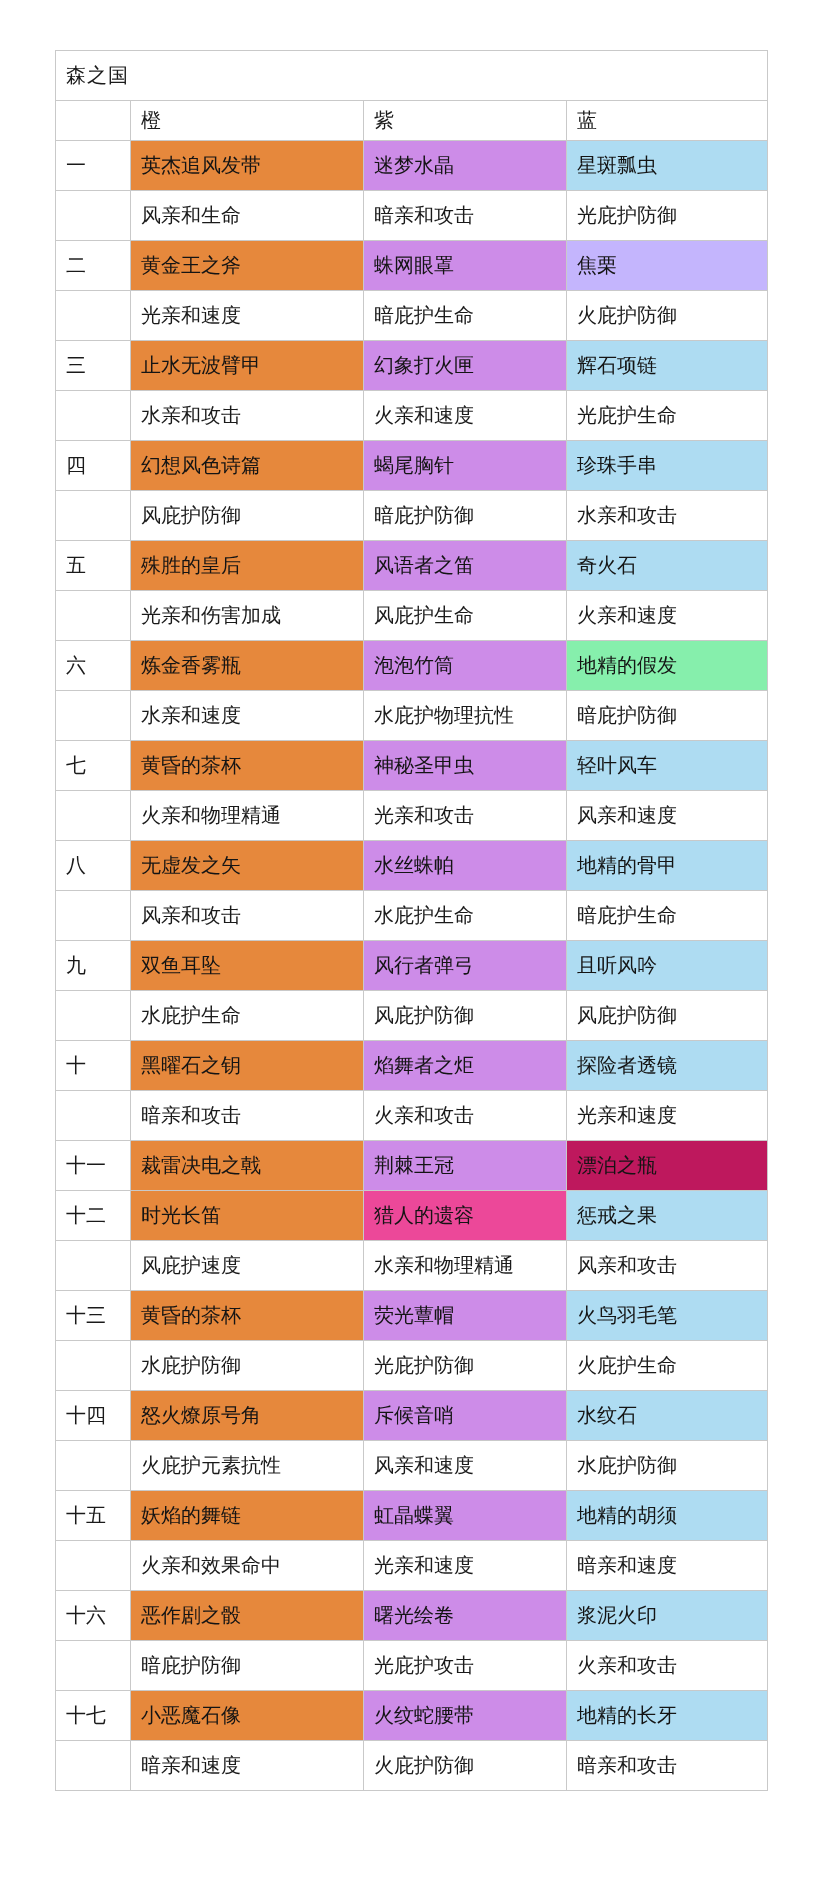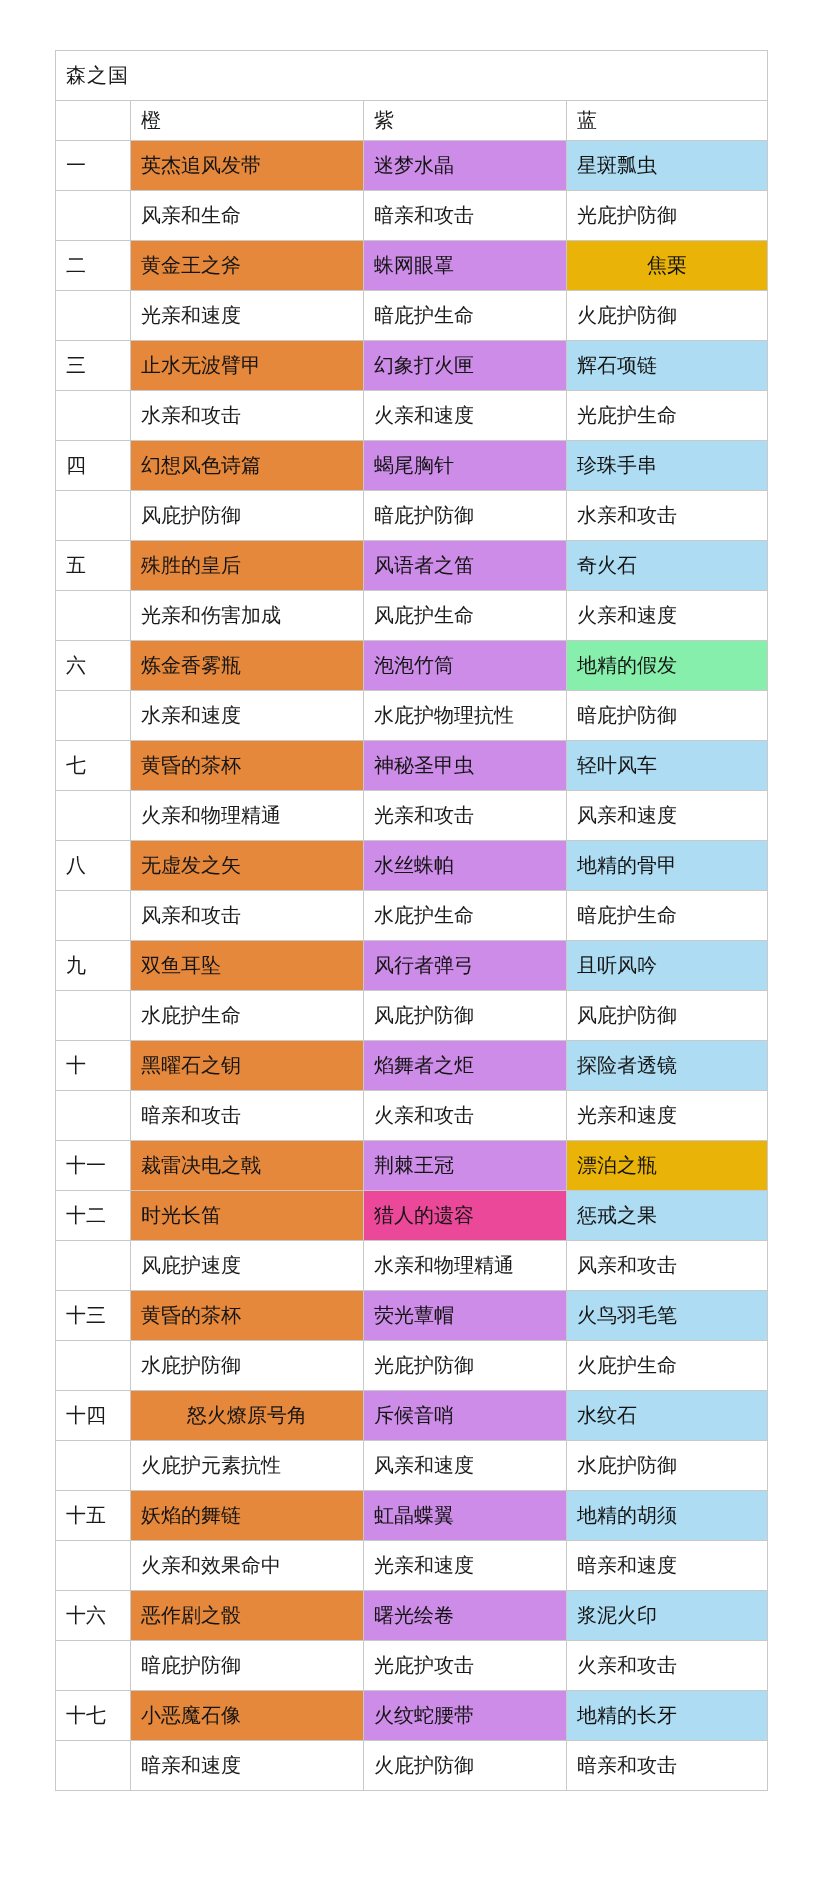--- a/index.html
+++ b/index.html
@@ -81,21 +81,21 @@
         <tr class="attr-row">
           <td class="label-cell"></td>
           <td class="cell attr">风亲和生命</td>
           <td class="cell attr">暗亲和攻击</td>
           <td class="cell attr">光庇护防御</td>
         </tr>
         <tr class="item-row">
           <td class="label-cell">二</td>
           <td class="cell item" style="background-color: rgb(230, 136, 60);">黄金王之斧</td>
           <td class="cell item" style="background-color: rgb(205, 140, 232); margin-left: 26px;">蛛网眼罩</td>
-          <td class="cell item" style="background-color: #eab308; text-align: center;">焦栗</td>
+          <td class="cell item" style="background-color: #c4b5fd;">焦栗</td>
         </tr>
         <tr class="attr-row">
           <td class="label-cell"></td>
           <td class="cell attr">光亲和速度</td>
           <td class="cell attr">暗庇护生命</td>
           <td class="cell attr">火庇护防御</td>
         </tr>
         <tr class="item-row">
           <td class="label-cell">三</td>
           <td class="cell item" style="background-color: rgb(230, 136, 60);">止水无波臂甲</td>
@@ -189,21 +189,21 @@
         <tr class="attr-row">
           <td class="label-cell"></td>
           <td class="cell attr">暗亲和攻击</td>
           <td class="cell attr">火亲和攻击</td>
           <td class="cell attr">光亲和速度</td>
         </tr>
         <tr class="item-row">
           <td class="label-cell">十一</td>
           <td class="cell item" style="background-color: rgb(230, 136, 60);">裁雷决电之戟</td>
           <td class="cell item" style="background-color: rgb(205, 140, 232);">荆棘王冠</td>
-          <td class="cell item" style="background-color: #eab308;">漂泊之瓶</td>
+          <td class="cell item" style="background-color: #be185d;">漂泊之瓶</td>
         </tr>
         <tr class="item-row">
           <td class="label-cell">十二</td>
           <td class="cell item" style="background-color: rgb(230, 136, 60);">时光长笛</td>
           <td class="cell item" style="background-color: #ec4899;">猎人的遗容</td>
           <td class="cell item" style="background-color: rgb(174, 220, 242);">惩戒之果</td>
         </tr>
         <tr class="attr-row">
           <td class="label-cell"></td>
           <td class="cell attr">风庇护速度</td>
@@ -217,21 +217,21 @@
           <td class="cell item" style="background-color: rgb(174, 220, 242);">火鸟羽毛笔</td>
         </tr>
         <tr class="attr-row">
           <td class="label-cell"></td>
           <td class="cell attr">水庇护防御</td>
           <td class="cell attr">光庇护防御</td>
           <td class="cell attr">火庇护生命</td>
         </tr>
         <tr class="item-row">
           <td class="label-cell">十四</td>
-          <td class="cell item" style="background-color: rgb(230, 136, 60); text-align: center;">怒火燎原号角</td>
+          <td class="cell item" style="background-color: rgb(230, 136, 60);">怒火燎原号角</td>
           <td class="cell item" style="background-color: rgb(205, 140, 232);">斥候音哨</td>
           <td class="cell item" style="background-color: rgb(174, 220, 242);">水纹石</td>
         </tr>
         <tr class="attr-row">
           <td class="label-cell"></td>
           <td class="cell attr">火庇护元素抗性</td>
           <td class="cell attr">风亲和速度</td>
           <td class="cell attr">水庇护防御</td>
         </tr>
         <tr class="item-row">

